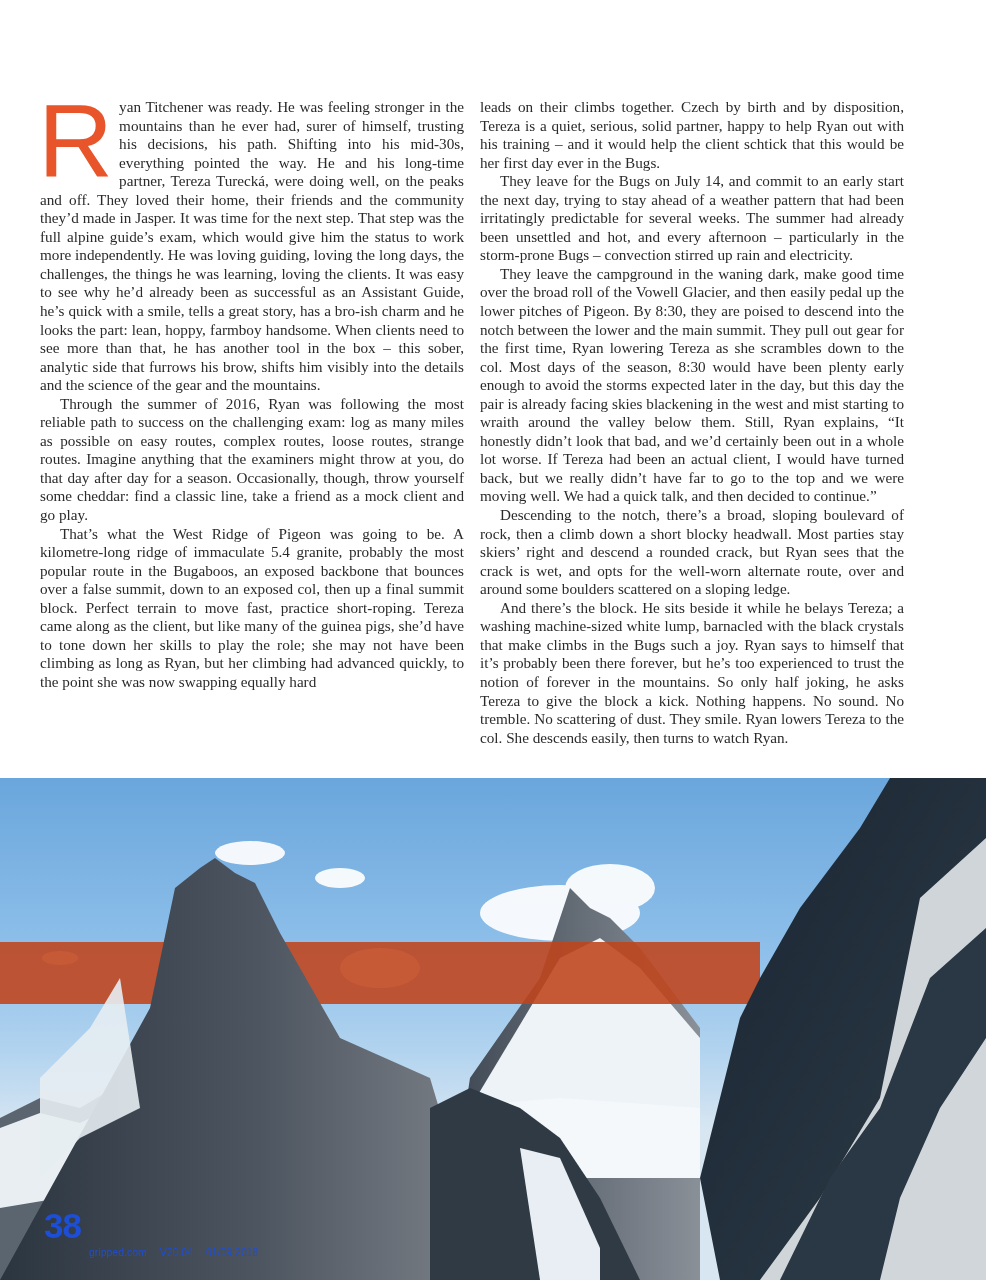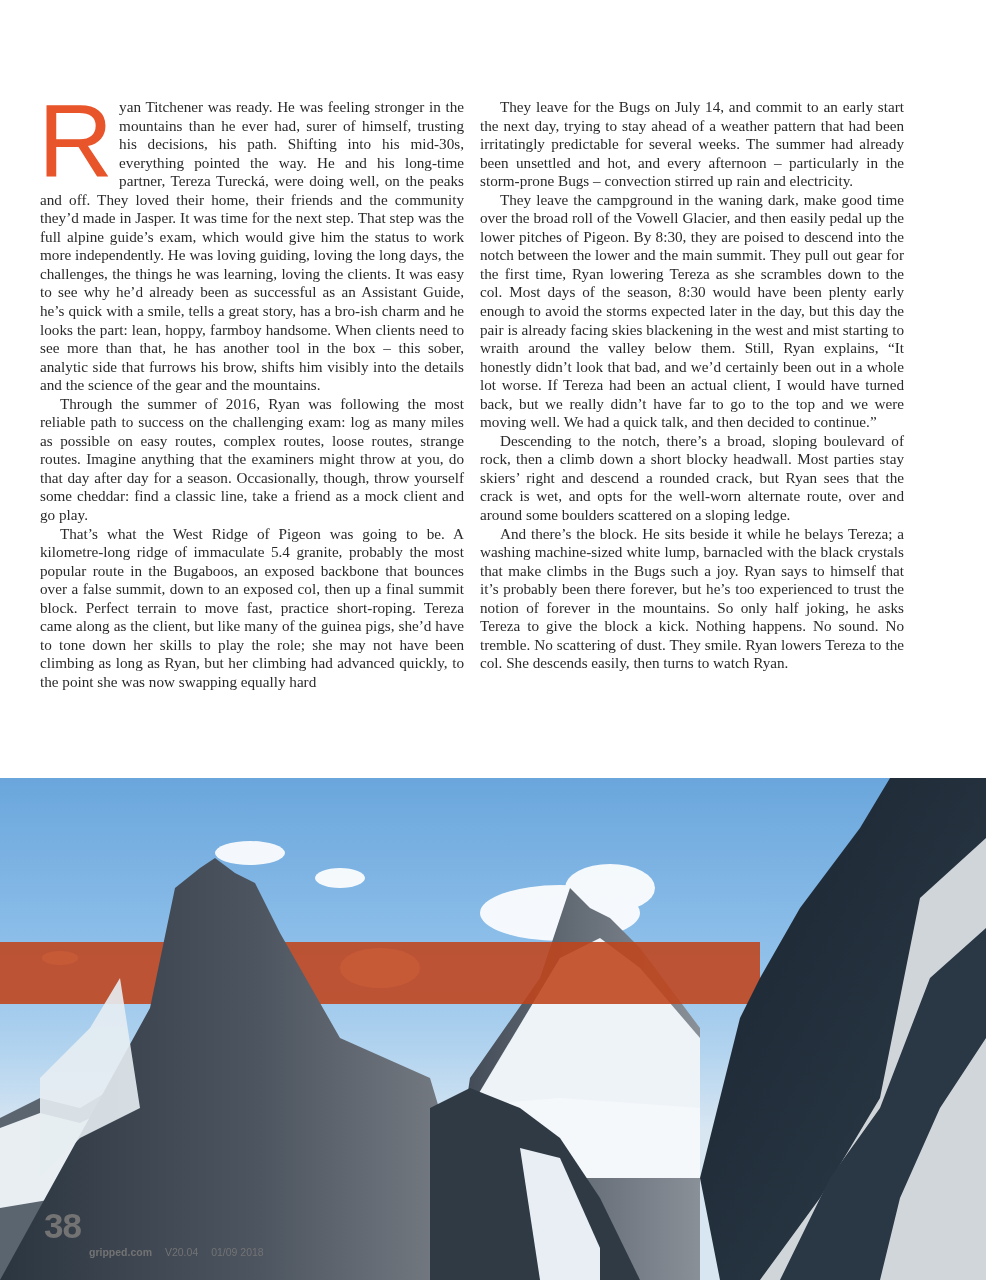--- a/index.html
+++ b/index.html
@@ -19,39 +19,40 @@
       margin: 4px 6px 0 -2px; font-weight: normal;
     }
 
     .photo {
       position: absolute; left: 0; top: 778px; width: 986px; height: 502px; overflow: hidden;
       background: linear-gradient(180deg, #6aa6dc 0%, #8fc0ea 35%, #b3d4ef 55%, #d8e6f2 70%);
     }
     .photo svg { position: absolute; left: 0; top: 0; width: 986px; height: 502px; }
 
     .folio {
-      position: absolute; left: 44px; top: 1210px; color: #737373;
+      position: absolute; left: 44px; top: 1210px; color: #1d4ed8;
       font-family: "Liberation Sans", "DejaVu Sans", sans-serif;
     }
     .page-num { font-size: 35px; font-weight: bold; line-height: 32px; letter-spacing: -1px; }
     .folio-line { position: absolute; left: 45px; top: 36px; white-space: nowrap; font-size: 10.5px; }
     .folio-line span { margin-right: 10px; }
-    .folio-line .site { font-weight: bold; }
+    .folio-line .site { font-weight: normal; }
     .folio-line .vol, .folio-line .date { font-weight: normal; }
   </style>
 </head>
 <body>
 
 <div class="columns">
   <div class="col">
     <p class="first"><span class="dropcap">R</span><span>yan Titchener was ready. He was feeling stronger in the mountains than he ever had, surer of himself, trusting his decisions, his path. Shifting into his mid-30s, everything pointed the way. He and his long-time partner, Tereza Turecká, were doing well, on the peaks and off. They loved their home, their friends and the community they’d made in Jasper. It was time for the next step. That step was the full alpine guide’s exam, which would give him the status to work more independently. He was loving guiding, loving the long days, the challenges, the things he was learning, loving the clients. It was easy to see why he’d already been as successful as an Assistant Guide, he’s quick with a smile, tells a great story, has a bro-ish charm and he looks the part: lean, hoppy, farmboy handsome. When clients need to see more than that, he has another tool in the box – this sober, analytic side that furrows his brow, shifts him visibly into the details and the science of the gear and the mountains.</span></p>
     <p>Through the summer of 2016, Ryan was following the most reliable path to success on the challenging exam: log as many miles as possible on easy routes, complex routes, loose routes, strange routes. Imagine anything that the examiners might throw at you, do that day after day for a season. Occasionally, though, throw yourself some cheddar: find a classic line, take a friend as a mock client and go play.</p>
     <p>That’s what the West Ridge of Pigeon was going to be. A kilometre-long ridge of immaculate 5.4 granite, probably the most popular route in the Bugaboos, an exposed backbone that bounces over a false summit, down to an exposed col, then up a final summit block. Perfect terrain to move fast, practice short-roping. Tereza came along as the client, but like many of the guinea pigs, she’d have to tone down her skills to play the role; she may not have been climbing as long as Ryan, but her climbing had advanced quickly, to the point she was now swapping equally hard</p>
   </div>
   <div class="col">
+    <p class="first">leads on their climbs together. Czech by birth and by disposition, Tereza is a quiet, serious, solid partner, happy to help Ryan out with his training – and it would help the client schtick that this would be her first day ever in the Bugs.</p>
     <p>They leave for the Bugs on July 14, and commit to an early start the next day, trying to stay ahead of a weather pattern that had been irritatingly predictable for several weeks. The summer had already been unsettled and hot, and every afternoon – particularly in the storm-prone Bugs – convection stirred up rain and electricity.</p>
     <p>They leave the campground in the waning dark, make good time over the broad roll of the Vowell Glacier, and then easily pedal up the lower pitches of Pigeon. By 8:30, they are poised to descend into the notch between the lower and the main summit. They pull out gear for the first time, Ryan lowering Tereza as she scrambles down to the col. Most days of the season, 8:30 would have been plenty early enough to avoid the storms expected later in the day, but this day the pair is already facing skies blackening in the west and mist starting to wraith around the valley below them. Still, Ryan explains, “It honestly didn’t look that bad, and we’d certainly been out in a whole lot worse. If Tereza had been an actual client, I would have turned back, but we really didn’t have far to go to the top and we were moving well. We had a quick talk, and then decided to continue.”</p>
     <p>Descending to the notch, there’s a broad, sloping boulevard of rock, then a climb down a short blocky headwall. Most parties stay skiers’ right and descend a rounded crack, but Ryan sees that the crack is wet, and opts for the well-worn alternate route, over and around some boulders scattered on a sloping ledge.</p>
     <p>And there’s the block. He sits beside it while he belays Tereza; a washing machine-sized white lump, barnacled with the black crystals that make climbs in the Bugs such a joy. Ryan says to himself that it’s probably been there forever, but he’s too experienced to trust the notion of forever in the mountains. So only half joking, he asks Tereza to give the block a kick. Nothing happens. No sound. No tremble. No scattering of dust. They smile. Ryan lowers Tereza to the col. She descends easily, then turns to watch Ryan.</p>
   </div>
 </div>
 
 <div class="photo">
   <svg viewBox="0 0 986 502" xmlns="http://www.w3.org/2000/svg">
     <defs>

